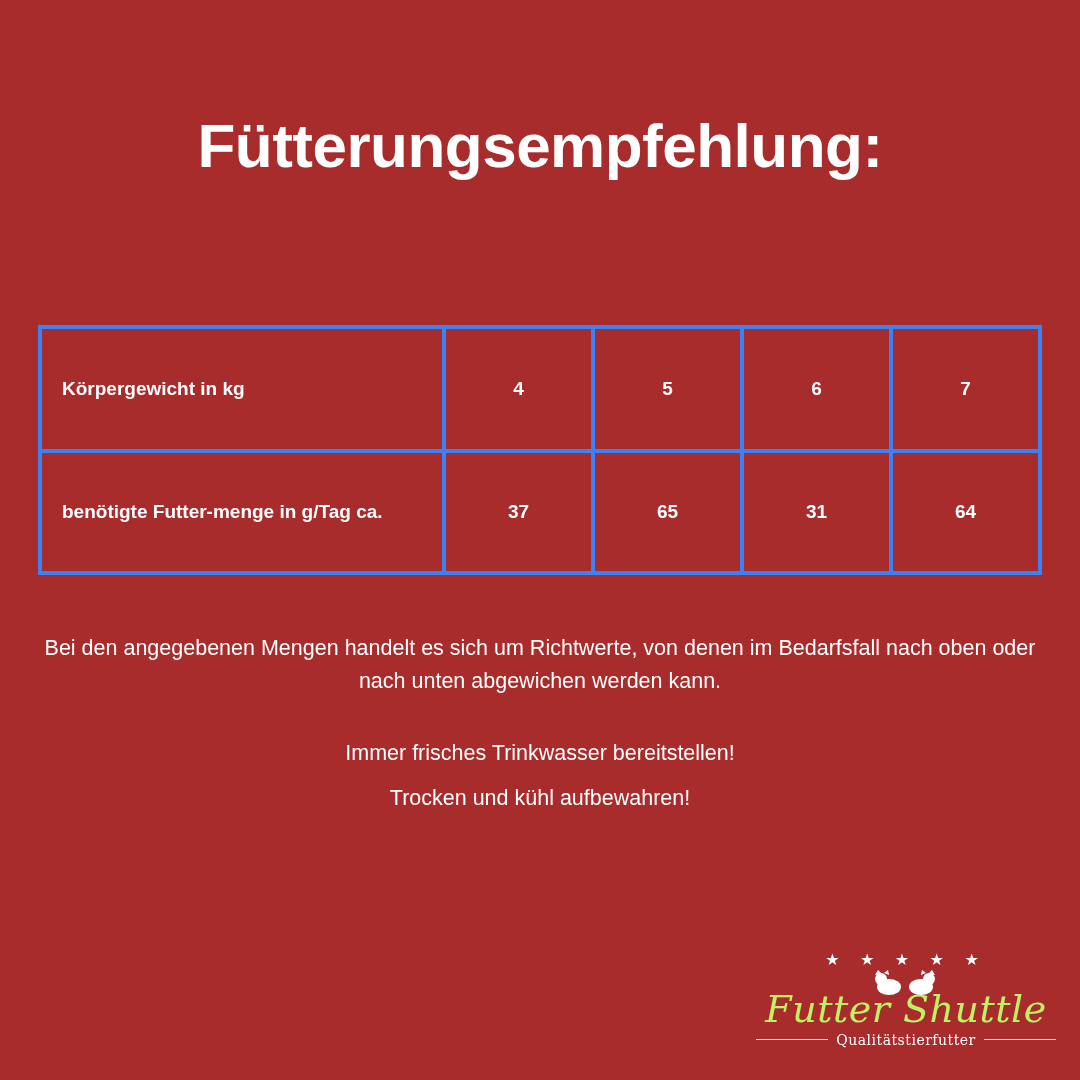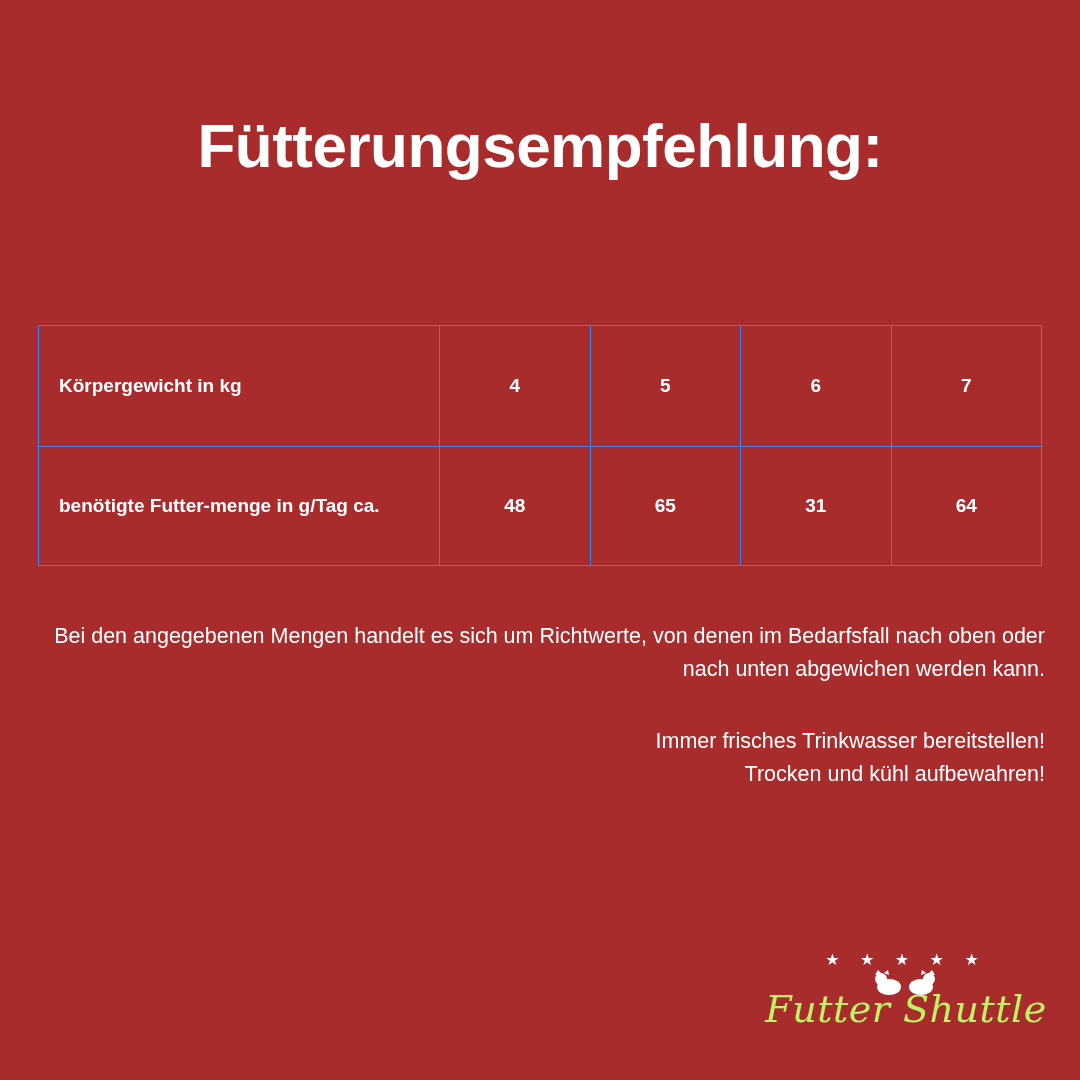--- a/index.html
+++ b/index.html
@@ -37,21 +37,21 @@
 
   .feed-table {
     position: absolute;
     left: 38px;
     top: 325px;
     width: 1004px;
     border-collapse: collapse;
     table-layout: fixed;
   }
   .feed-table td {
-    border: 1px solid #3b82f6;
+    border: 4px solid #3b82f6;
     color: #ffffff;
     font-weight: bold;
     font-size: 19px;
     padding: 0;
     vertical-align: middle;
   }
   .feed-table td.label {
     width: 360px;
     text-align: left;
     padding: 10px 20px;
@@ -71,23 +71,22 @@
     position: absolute;
     left: 0;
     right: 0;
     top: 620px;
     text-align: center;
     font-size: 21.5px;
     line-height: 1.55;
     color: #ffffff;
   }
   .note-block {
-    margin: 0 auto;
+    margin: 12px auto;
     max-width: 1010px;
-    text-align: right;
   }
   .note-1 { margin-bottom: 38px; }
   .note-2 { margin-bottom: 38px; }
 
   
   .logo {
     position: absolute;
     right: 24px;
     bottom: 18px;
     width: 300px;
@@ -145,21 +144,21 @@
     <tbody>
       <tr class="row-weight">
         <td class="label">Körpergewicht in kg</td>
         <td class="val">4</td>
         <td class="val">5</td>
         <td class="val">6</td>
         <td class="val">7</td>
       </tr>
       <tr class="row-amount">
         <td class="label">benötigte Futter-menge in g/Tag ca.</td>
-        <td class="val">48</td>
+        <td class="val">37</td>
         <td class="val">65</td>
         <td class="val">31</td>
         <td class="val">64</td>
       </tr>
     </tbody>
   </table>
 
   <div class="notes">
     <div class="note-block note-1">Bei den angegebenen Mengen handelt es sich um Richtwerte, von denen im Bedarfsfall nach oben oder nach unten abgewichen werden kann.</div>
     <div class="note-block note-3">Immer frisches Trinkwasser bereitstellen!</div>
@@ -176,15 +175,20 @@
           <path d="M24 5 l3 -5 l4 4 z"></path>
           <path d="M33 3 l4 -3 l1 5 z"></path>
           <ellipse cx="70" cy="17" rx="12" ry="8"></ellipse>
           <ellipse cx="78" cy="9" rx="6" ry="6"></ellipse>
           <path d="M84 5 l-3 -5 l-4 4 z"></path>
           <path d="M75 3 l-4 -3 l-1 5 z"></path>
         </g>
       </svg>
     </div>
     <div class="brand">Futter Shuttle</div>
+    <div class="sub-wrap">
+      <span class="rule"></span>
+      <span class="sub">Qualitätstierfutter</span>
+      <span class="rule"></span>
+    </div>
   </div>
 
 </div>
 
 </body></html>

